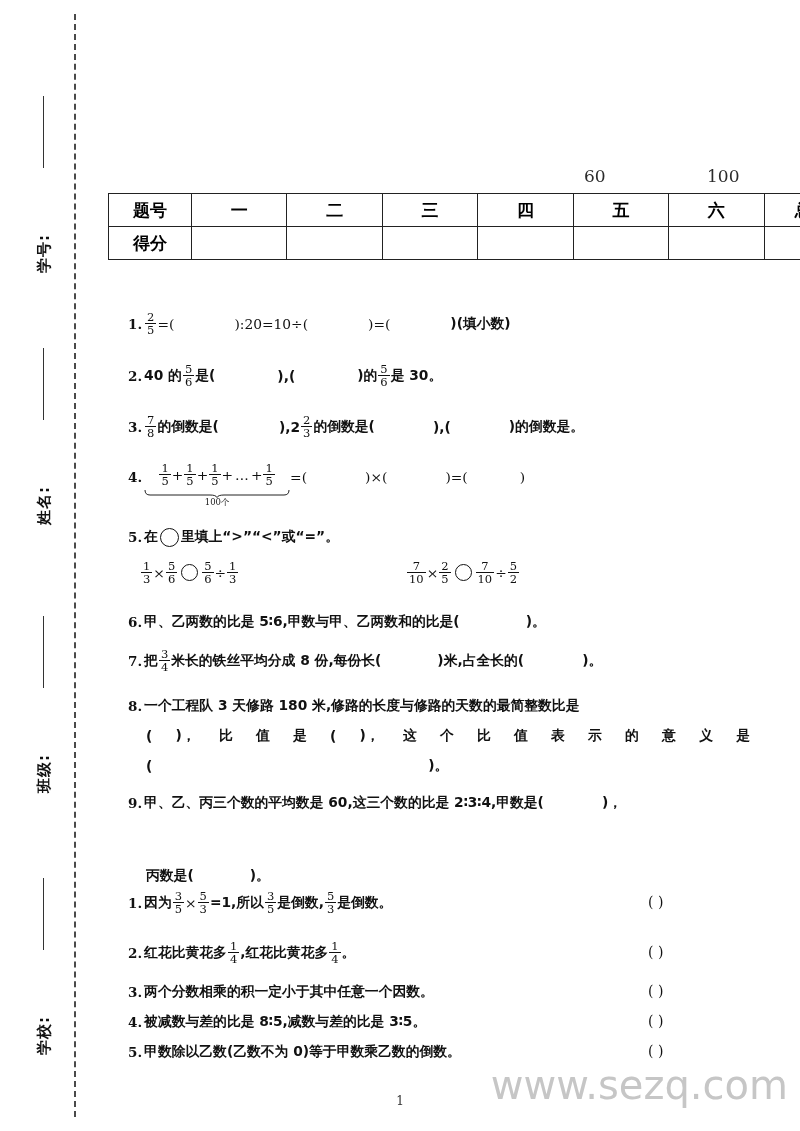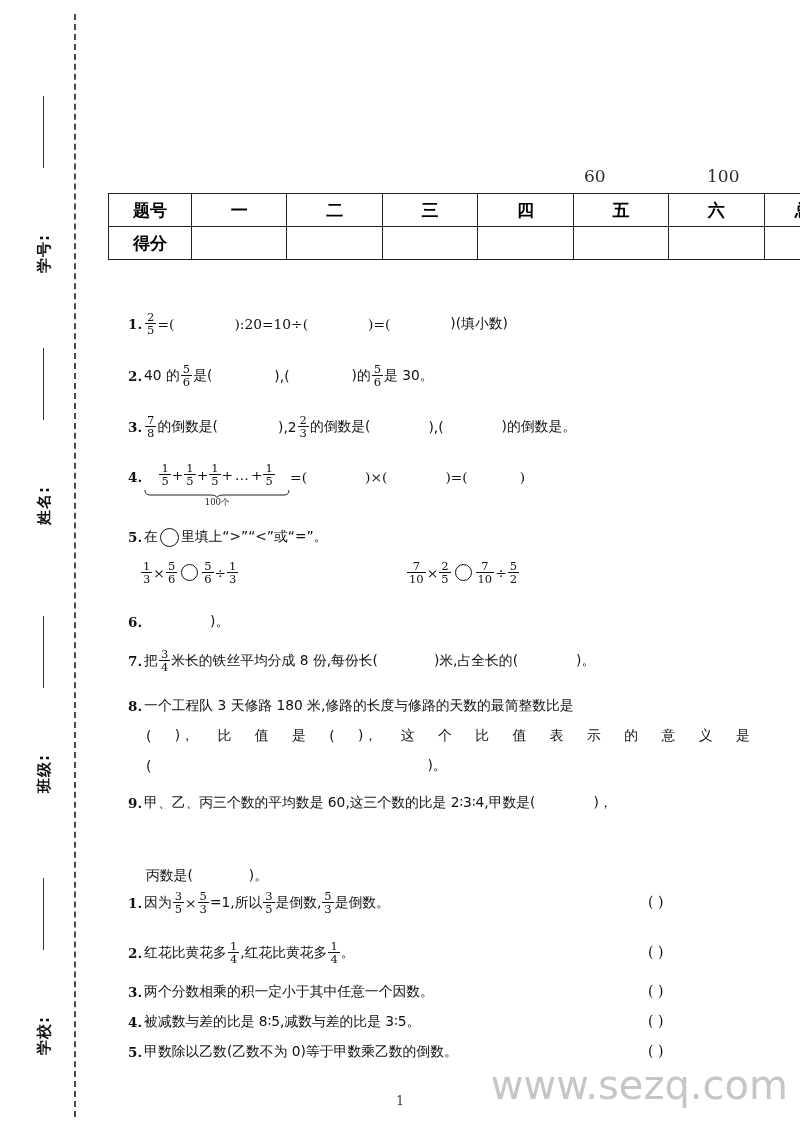--- a/index.html
+++ b/index.html
@@ -128,21 +128,21 @@
     font-family: "DejaVu Sans", "Liberation Sans", sans-serif;
     display: flex;
     align-items: center;
   }
   .qnum {
     font-weight: bold;
     font-family: "DejaVu Serif", "Liberation Serif", serif;
     font-size: 13.5px;
     margin-right: 2px;
   }
-  .cn { font-family: "DejaVu Sans", "Liberation Sans", sans-serif; }
+  .cn { font-family: "DejaVu Sans", "Liberation Sans", sans-serif; font-weight: bold; }
   .num { font-family: "DejaVu Serif", "Liberation Serif", serif; }
 
   
   .frac {
     display: inline-flex;
     flex-direction: column;
     align-items: center;
     justify-content: center;
     vertical-align: middle;
     font-family: "DejaVu Serif", "Liberation Serif", serif;
@@ -435,20 +435,21 @@
     </span>
     <span class="num">÷</span>
     <span class="frac">
       <span class="nume">5</span>
       <span class="deno">2</span>
     </span>
   </div>
 
   <div class="q" style="top:613px; left:28px;">
     <span class="qnum">6.</span>
+    <span class="cn">甲、乙两数的比是 5∶6,甲数与甲、乙两数和的比是(</span>
     <span class="gap" style="width:66px;"></span>
     <span class="cn">)。</span>
   </div>
 
   <div class="q" style="top:648px; left:28px;">
     <span class="qnum">7.</span>
     <span class="cn">把</span>
     <span class="frac">
       <span class="nume">3</span>
       <span class="deno">4</span>

